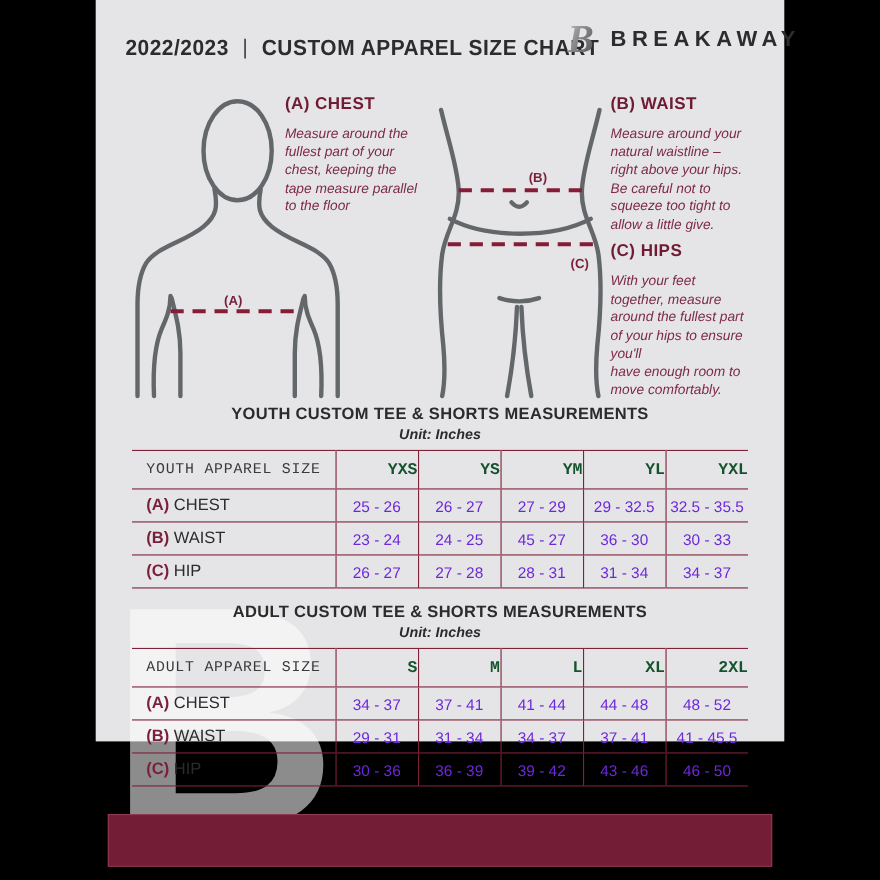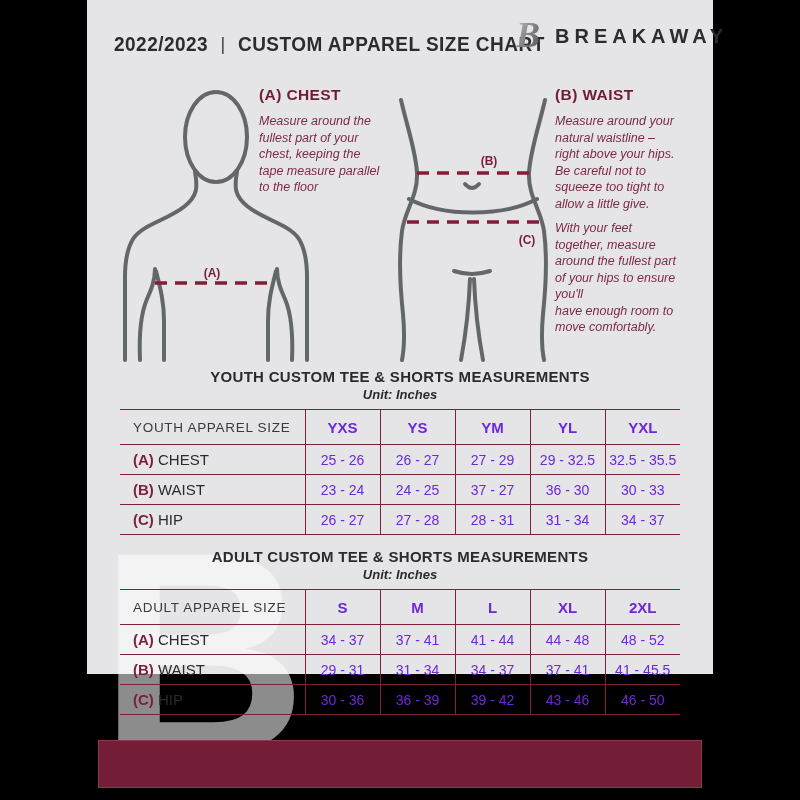--- a/index.html
+++ b/index.html
@@ -69,26 +69,26 @@
   .tsec .unit{font-size:13px;font-style:italic;font-weight:600;color:#2b2b2d;margin-top:2px;}
   .size-table{
     width:560px;border-collapse:collapse;table-layout:fixed;margin-top:7px;
     border-top:1.6px solid var(--line);
   }
   .size-table th,.size-table td{
     border-left:1.6px solid var(--line);
     font-weight:400;padding:0;vertical-align:middle;
   }
   .size-table th:first-child,.size-table td:first-child{border-left:none;width:185px;}
-  .size-table thead tr{height:35px;border-bottom:1.6px solid var(--line);}
+  .size-table thead tr{height:35px;border-bottom:1.6px solid var(--line);font-family:Liberation Mono, monospace;}
   .size-table tbody tr{height:30px;border-bottom:1.6px solid var(--line);}
   .size-table th.label-col{
     text-align:left;padding-left:13px;font-size:13.5px;letter-spacing:.7px;color:#3a3a3c;
   }
-  .size-table th.code{font-size:15px;font-weight:700;color:#6d28d9;}
+  .size-table th.code{font-size:15px;font-weight:700;color:#14532d;text-align:right;}
   .size-table td.rowlabel{text-align:left;padding-left:13px;font-size:15px;color:#2b2b2d;}
   .size-table td.rowlabel .prefix{font-weight:700;color:#7a1f3a;}
   .size-table td.val{text-align:center;font-size:14px;color:#6d28d9;}
   
   .watermark{
     position:absolute;left:12px;top:545px;z-index:0;
     font-size:288px;font-weight:700;line-height:.75;
     color:rgba(255,255,255,.55);user-select:none;
   }
   .footer-bar{
@@ -167,20 +167,21 @@
   <div class="instr instr-b">
     <h3>(B) WAIST</h3>
     <p>Measure around your
 natural waistline –
 right above your hips.
 Be careful not to
 squeeze too tight to
 allow a little give.</p>
   </div>
   <div class="instr instr-c">
+    <h3>(C) HIPS</h3>
     <p>With your feet
 together, measure
 around the fullest part
 of your hips to ensure
 you'll
 have enough room to
 move comfortably.</p>
   </div>
 
   <div class="watermark">B</div>
@@ -205,21 +206,21 @@
             <td class="val">25 - 26</td>
             <td class="val">26 - 27</td>
             <td class="val">27 - 29</td>
             <td class="val">29 - 32.5</td>
             <td class="val">32.5 - 35.5</td>
           </tr>
           <tr>
             <td class="rowlabel"><span class="prefix">(B)</span><span> WAIST</span></td>
             <td class="val">23 - 24</td>
             <td class="val">24 - 25</td>
-            <td class="val">37 - 27</td>
+            <td class="val">45 - 27</td>
             <td class="val">36 - 30</td>
             <td class="val">30 - 33</td>
           </tr>
           <tr>
             <td class="rowlabel"><span class="prefix">(C)</span><span> HIP</span></td>
             <td class="val">26 - 27</td>
             <td class="val">27 - 28</td>
             <td class="val">28 - 31</td>
             <td class="val">31 - 34</td>
             <td class="val">34 - 37</td>

